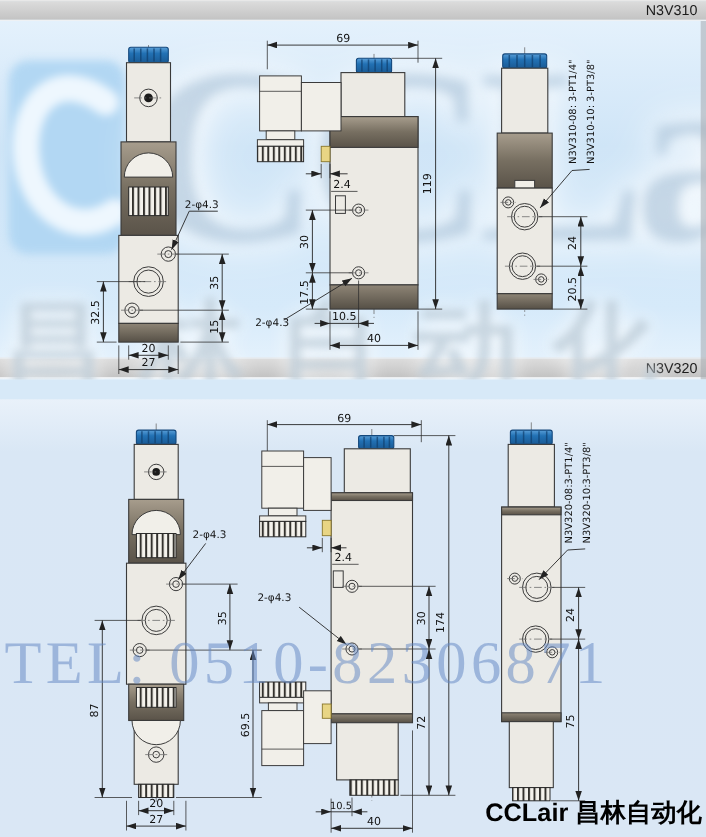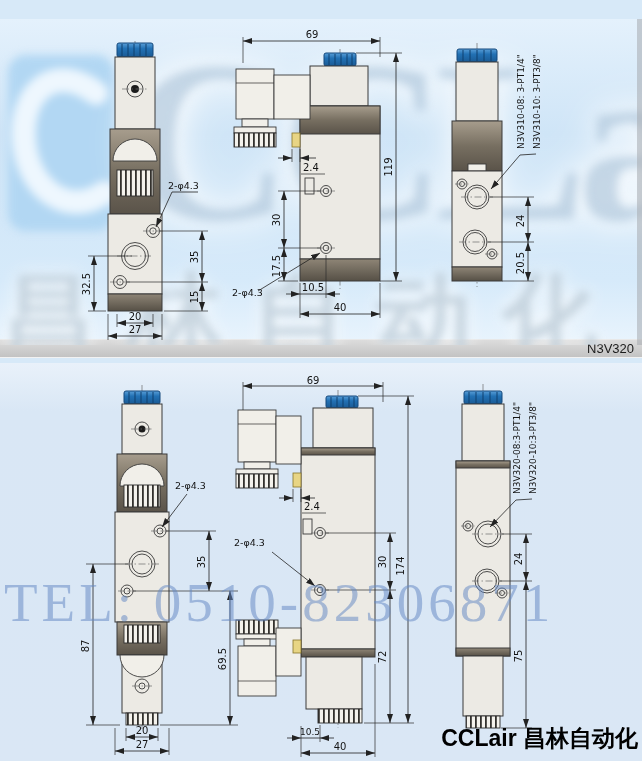--- a/index.html
+++ b/index.html
@@ -5,21 +5,21 @@
   html,body{margin:0;padding:0;background:#ffffff;}
   .page{position:relative;width:642px;height:761px;overflow:hidden;
         font-family:"Liberation Sans",sans-serif;background:#d7e9f8;}
   .bar{position:absolute;left:0;width:642px;height:17px;
        background:linear-gradient(180deg,#dededе,#d8d8d8 20%,#c2c2c2 90%,#b5b5b5);
        background:linear-gradient(180deg,#dcdcdc,#c3c3c3);
        border-bottom:1px solid #f2f2f2;border-top:1px solid #e8e8e8;
        text-align:right;font-size:13px;color:#1c1c1c;line-height:17px;padding:0;}
   .bar span{padding-right:8px;}
   .bar-top{top:0;}
-  .bar-mid{top:339px;}
+  .bar-mid{top:325px;}
   .section{position:absolute;left:0;width:642px;overflow:hidden;}
   .sec1{top:19px;height:326px;
         background:linear-gradient(180deg,#e4f1fc,#cfe5f7 35%,#d6eafa 80%,#e9f4fd);}
   .sec2{top:363px;height:398px;
         background:linear-gradient(180deg,#e9f1fa,#d9e7f5 12%,#dae7f5);}
   .drawing{position:absolute;z-index:2;}
   
   .wm{position:absolute;pointer-events:none;white-space:nowrap;}
   .wm-logo{left:8px;top:36px;width:106px;height:176px;z-index:1;
            background:#b2d7f3;border-radius:18px;filter:blur(4px);}
@@ -79,20 +79,23 @@
         <rect width="1.8" height="8" fill="#33312d"></rect>
     </pattern>
     <marker id="ar" markerWidth="10" markerHeight="8" refX="9" refY="3" orient="auto-start-reverse" markerUnits="userSpaceOnUse">
       <path d="M0,0 L9,3 L0,6 Z" fill="#222"></path>
     </marker>
   </defs>
 </svg>
 
 <div class="page">
 
+  <div class="bar bar-top">
+    <span>N3V310</span>
+  </div>
 
   <div class="section sec1">
     <div class="wm wm-logo">
       <svg width="106" height="176" viewBox="0 0 106 176">
         <path d="M88 38 C 48 8, 12 34, 16 86 C 20 136, 62 162, 96 138" stroke="#eef7fe" stroke-width="24" fill="none" stroke-linecap="round"></path>
       </svg>
     </div>
     <div class="wm wm-big">CCLair</div>
     <div class="wm wm-cn1">昌林自动化</div>
     <div class="edge-strip"></div>

